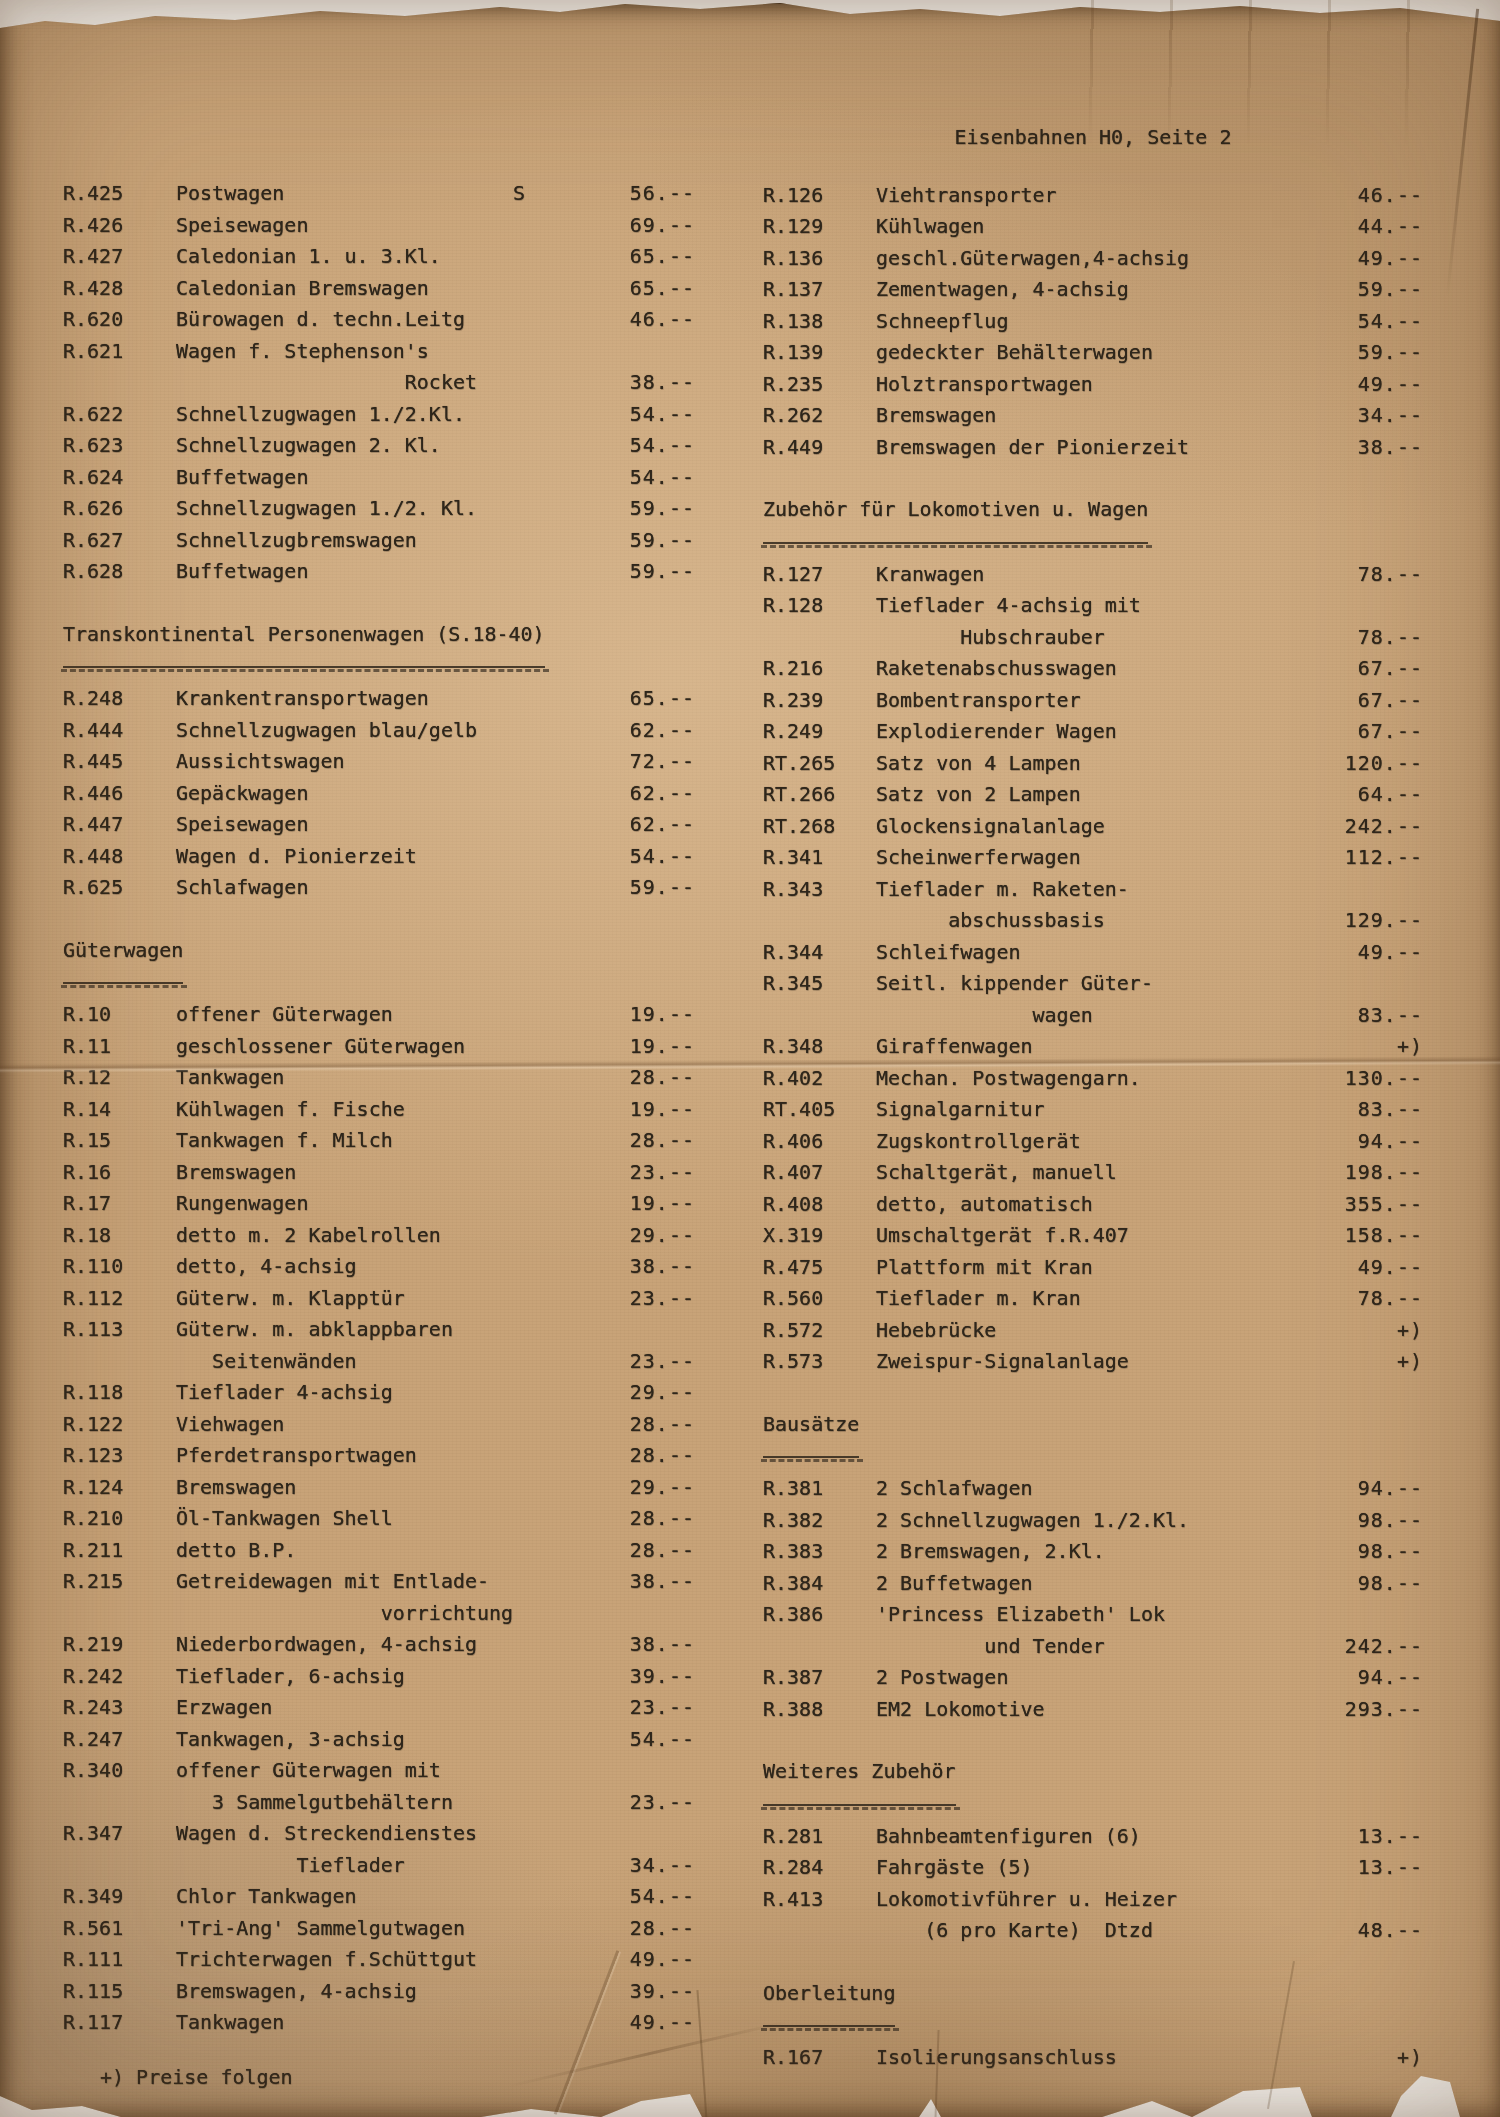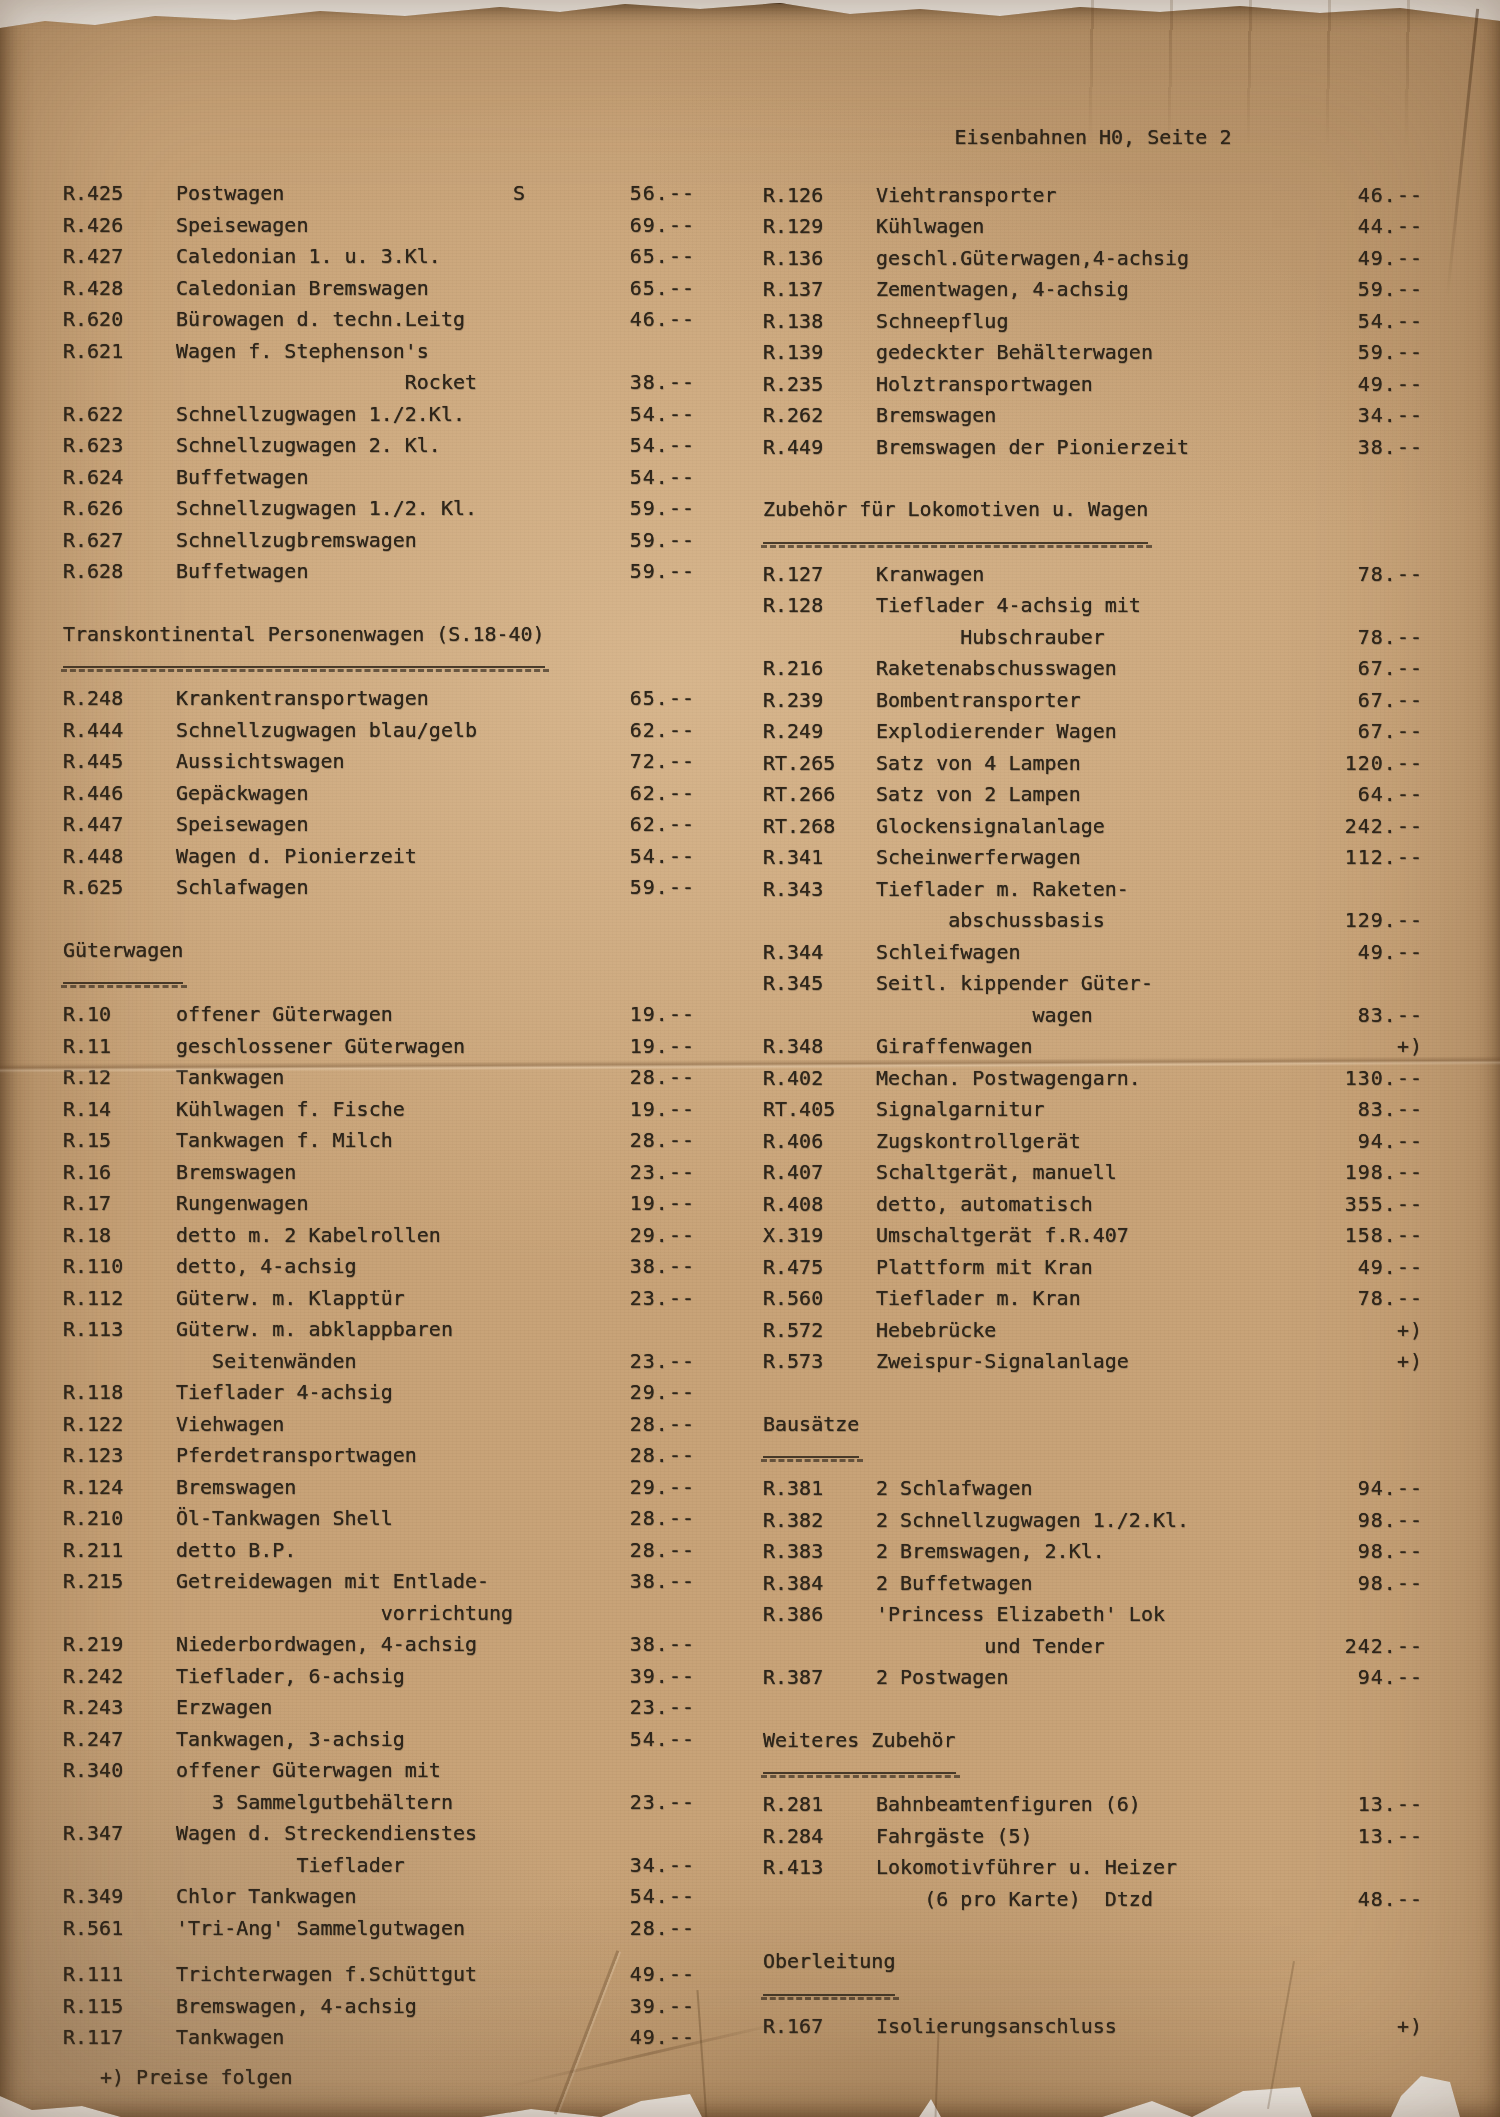--- a/index.html
+++ b/index.html
@@ -60,21 +60,21 @@
   #content{position:absolute;inset:0;z-index:3;
     font-family:"DejaVu Sans Mono","Liberation Mono",monospace;
     font-size:20px;line-height:31.5px;color:#2e261b;
     text-shadow:0 0 .7px rgba(46,38,27,.85), .5px .5px 0 rgba(46,38,27,.22);}
   .col{position:absolute;width:655px;}
   #col-left{left:63px;top:178px;width:632px;}
   #col-right{left:763px;top:122px;width:660px;}
   .page-title{text-align:center;margin-bottom:26px;white-space:pre;}
   .section{margin:0;}
   .heading{margin:31px 0 15px 0;}
-  .section.no-head{margin-top:15px;}
+  .section.no-head{margin-top:0;}
   .section:first-child{margin-top:0;}
   .hd{display:inline-block;position:relative;border-bottom:2px solid rgba(48,39,27,.85);padding-bottom:16px;}
   .hd::after{content:"";position:absolute;left:-2px;right:-4px;bottom:-6px;
     border-bottom:3px dashed rgba(48,39,27,.65);}
   .row{display:flex;position:relative;}
   .ref{flex:none;width:113px;white-space:pre;}
   .txt{flex:none;white-space:pre;}
   .note{position:absolute;left:450px;}
   .price{margin-left:auto;white-space:pre;text-align:right;letter-spacing:1px;}
   #footnote{position:absolute;left:100px;top:2062px;white-space:pre;}
@@ -585,20 +585,25 @@
           <div class="row cont">
             <span class="ref"></span>
             <span class="txt">         und Tender</span>
             <span class="price">242.--</span>
           </div>
           <div class="row">
             <span class="ref">R.387</span>
             <span class="txt">2 Postwagen</span>
             <span class="price">94.--</span>
           </div>
+          <div class="row">
+            <span class="ref">R.388</span>
+            <span class="txt">EM2 Lokomotive</span>
+            <span class="price">293.--</span>
+          </div>
         </div>
         <div class="section">
           <div class="heading"><span class="hd">Weiteres Zubehör</span></div>
           <div class="row">
             <span class="ref">R.281</span>
             <span class="txt">Bahnbeamtenfiguren (6)</span>
             <span class="price">13.--</span>
           </div>
           <div class="row">
             <span class="ref">R.284</span>

